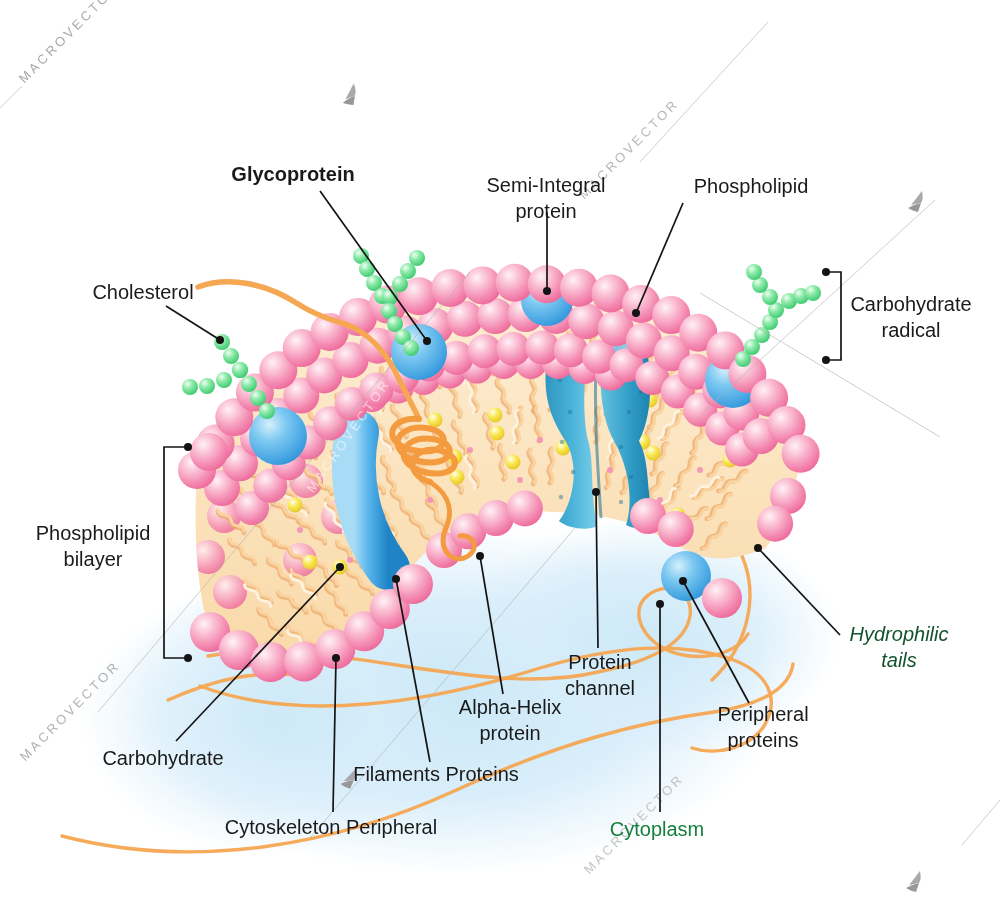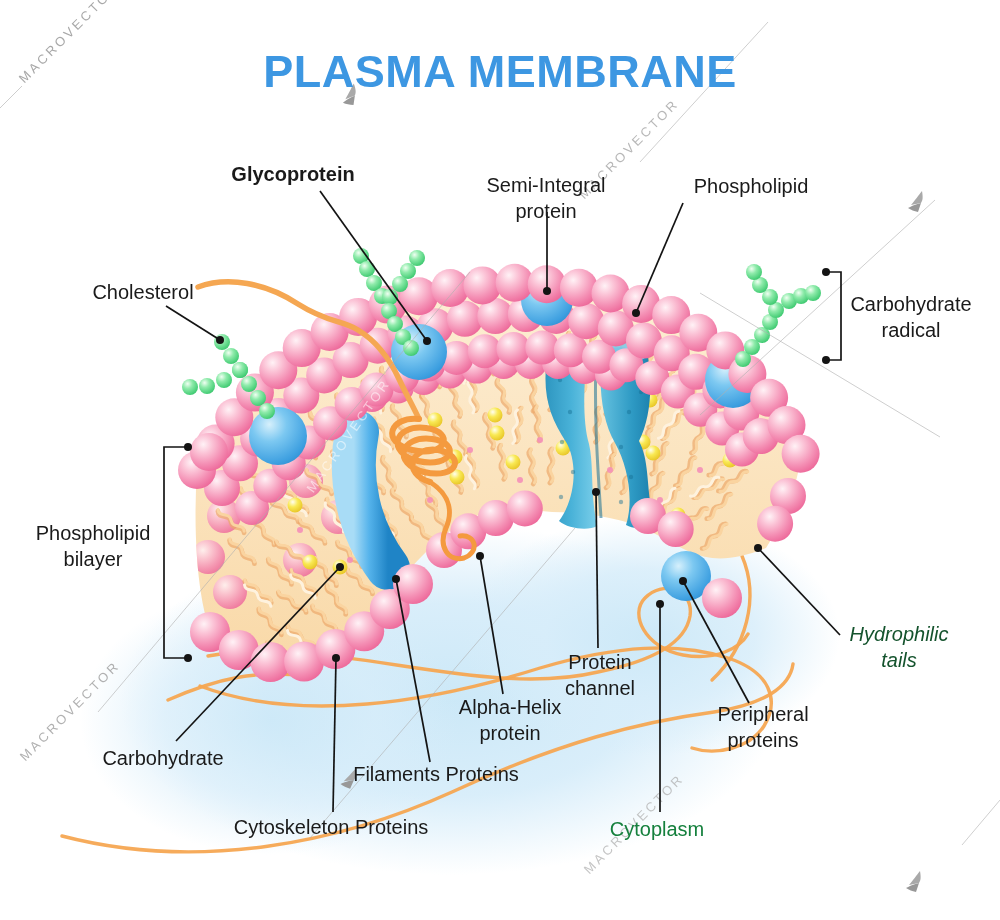--- a/index.html
+++ b/index.html
@@ -760,21 +760,20 @@
         <circle cx="660" cy="604" r="4" fill="#141414"></circle>
         <line x1="749" y1="703" x2="683" y2="581" stroke="#141414" stroke-width="1.7"></line>
         <circle cx="683" cy="581" r="4" fill="#141414"></circle>
         <line x1="840" y1="635" x2="758" y2="548" stroke="#141414" stroke-width="1.7"></line>
         <circle cx="758" cy="548" r="4" fill="#141414"></circle>
         <line x1="333" y1="812" x2="336" y2="658" stroke="#141414" stroke-width="1.7"></line>
         <circle cx="336" cy="658" r="4" fill="#141414"></circle>
       </g>
   </svg>
 
-  <div class="title" style="color: rgb(61, 151, 226);">PLASMA MEMBRANE</div>
 
   <div>
     <div class="lbl" style="left: 293px; top: 174px; color: rgb(26, 26, 26); font-weight: bold;">Glycoprotein</div>
     <div class="lbl" style="left: 546px; top: 198px; color: rgb(26, 26, 26);">Semi-Integral
 protein</div>
     <div class="lbl" style="left: 751px; top: 186px; color: rgb(26, 26, 26);">Phospholipid</div>
     <div class="lbl" style="left: 143px; top: 292px; color: rgb(26, 26, 26);">Cholesterol</div>
     <div class="lbl" style="left: 911px; top: 317px; color: rgb(26, 26, 26);">Carbohydrate
 radical</div>
     <div class="lbl" style="left: 93px; top: 546px; color: rgb(26, 26, 26);">Phospholipid
@@ -782,15 +781,15 @@
     <div class="lbl" style="left: 163px; top: 758px; color: rgb(26, 26, 26);">Carbohydrate</div>
     <div class="lbl" style="left: 436px; top: 774px; color: rgb(26, 26, 26);">Filaments Proteins</div>
     <div class="lbl" style="left: 510px; top: 720px; color: rgb(26, 26, 26);">Alpha-Helix
 protein</div>
     <div class="lbl" style="left: 600px; top: 675px; color: rgb(26, 26, 26);">Protein
 channel</div>
     <div class="lbl" style="left: 657px; top: 829px; color: #15803d;">Cytoplasm</div>
     <div class="lbl" style="left: 763px; top: 727px; color: rgb(26, 26, 26);">Peripheral
 proteins</div>
     <div class="lbl" style="left: 899px; top: 647px; color: #14532d; font-style: italic;">Hydrophilic tails</div>
-    <div class="lbl" style="left: 331px; top: 827px; color: rgb(26, 26, 26);">Cytoskeleton Proteins</div>
+    <div class="lbl" style="left: 331px; top: 827px; color: rgb(26, 26, 26);">Cytoskeleton Peripheral</div>
   </div>
 </div>
 
 </body></html>

